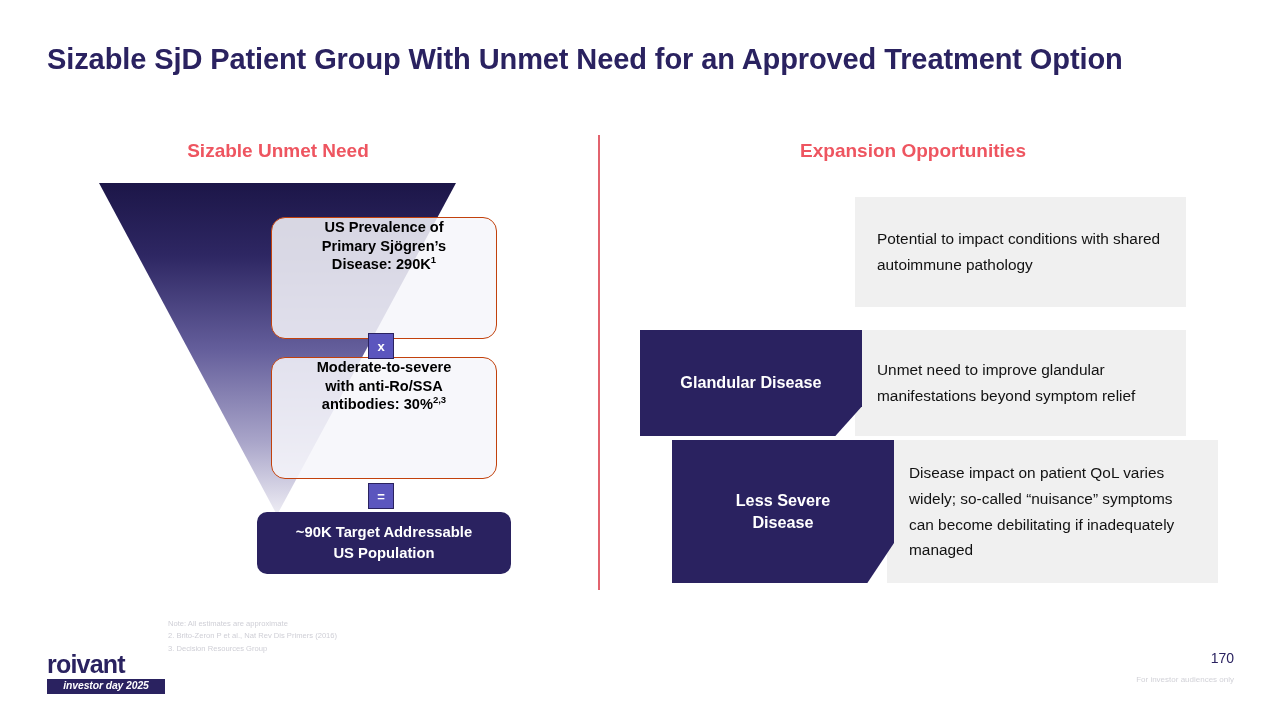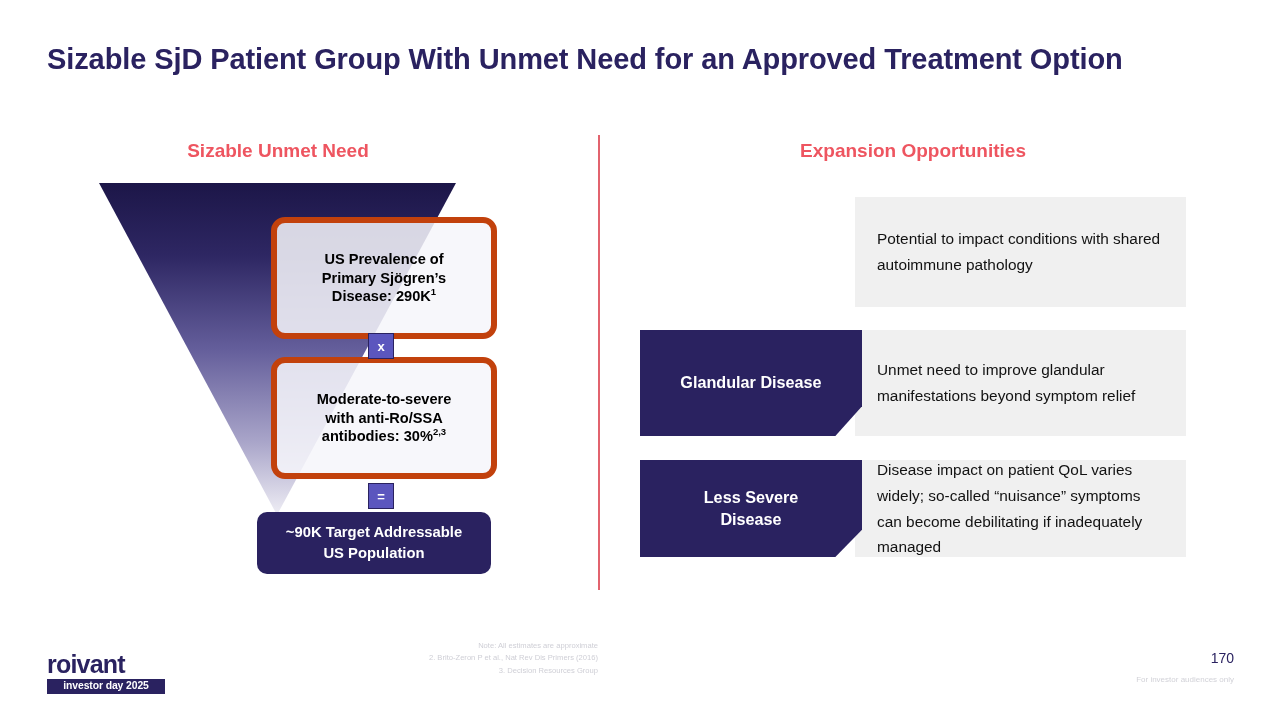--- a/index.html
+++ b/index.html
@@ -55,25 +55,25 @@
     left: 99px;
     top: 183px;
     width: 357px;
     height: 332px;
   }
   .funnel-wrap svg { display: block; }
 
   
   .funnel-box {
     position: absolute;
-    border: 6px solid #c2410c;
+    border: 1px solid #c2410c;
     border-radius: 14px;
     background: rgba(246,246,250,0.86);
     display: flex;
-    align-items: center;
+    align-items: flex-start;
     justify-content: center;
     text-align: center;
     font-size: 14.6px;
     font-weight: bold;
     color: #000000;
     line-height: 1.27;
     box-sizing: border-box;
   }
   #box-prevalence { left: 271px; top: 217px; width: 226px; height: 122px; }
   #box-moderate   { left: 271px; top: 357px; width: 226px; height: 122px; }
@@ -101,21 +101,21 @@
     z-index: 5;
   }
   #op-multiply { left: 368px; top: 333px; }
   #op-equals   { left: 368px; top: 483px; }
 
   
   .result-bar {
     position: absolute;
     left: 257px;
     top: 512px;
-    width: 234px;
+    width: 254px;
     height: 62px;
     background: #2A2260;
     border-radius: 10px;
     color: #ffffff;
     font-size: 14.8px;
     font-weight: bold;
     line-height: 1.45;
     display: flex;
     align-items: center;
     justify-content: center;
@@ -125,21 +125,21 @@
 
   
   .opp-row {
     position: absolute;
     left: 640px;
     width: 546px;
     display: block;
   }
   #opp-row-0 { top: 197px; height: 110px; }
   #opp-row-1 { top: 330px; height: 106px; }
-  #opp-row-2 { top: 460px; height: 97px; }
+  #opp-row-2 { top: 440px; height: 143px; margin-left: 32px; }
 
   .opp-body {
     position: absolute;
     left: 215px;
     top: 0;
     right: 0;
     bottom: 0;
     background: #F0F0F0;
     display: flex;
     align-items: center;
@@ -189,31 +189,31 @@
   .logo-band {
     margin-top: 2px;
     background: #2A2260;
     color: #ffffff;
     font-size: 10.4px;
     font-weight: bold;
     letter-spacing: -0.1px;
     text-align: center;
     padding: 2px 0 3px;
     line-height: 1;
+    font-style: italic;
   }
 
   .footnotes {
     position: absolute;
     left: 168px;
-    top: 640px;
+    top: 618px;
     width: 430px;
     font-size: 7.6px;
     color: #CFCFD6;
     line-height: 1.62;
-    text-align: right;
   }
 
   .page-number {
     position: absolute;
     right: 46px;
     top: 650px;
     font-size: 14px;
     color: #2A2260;
   }
   .audience-note {

